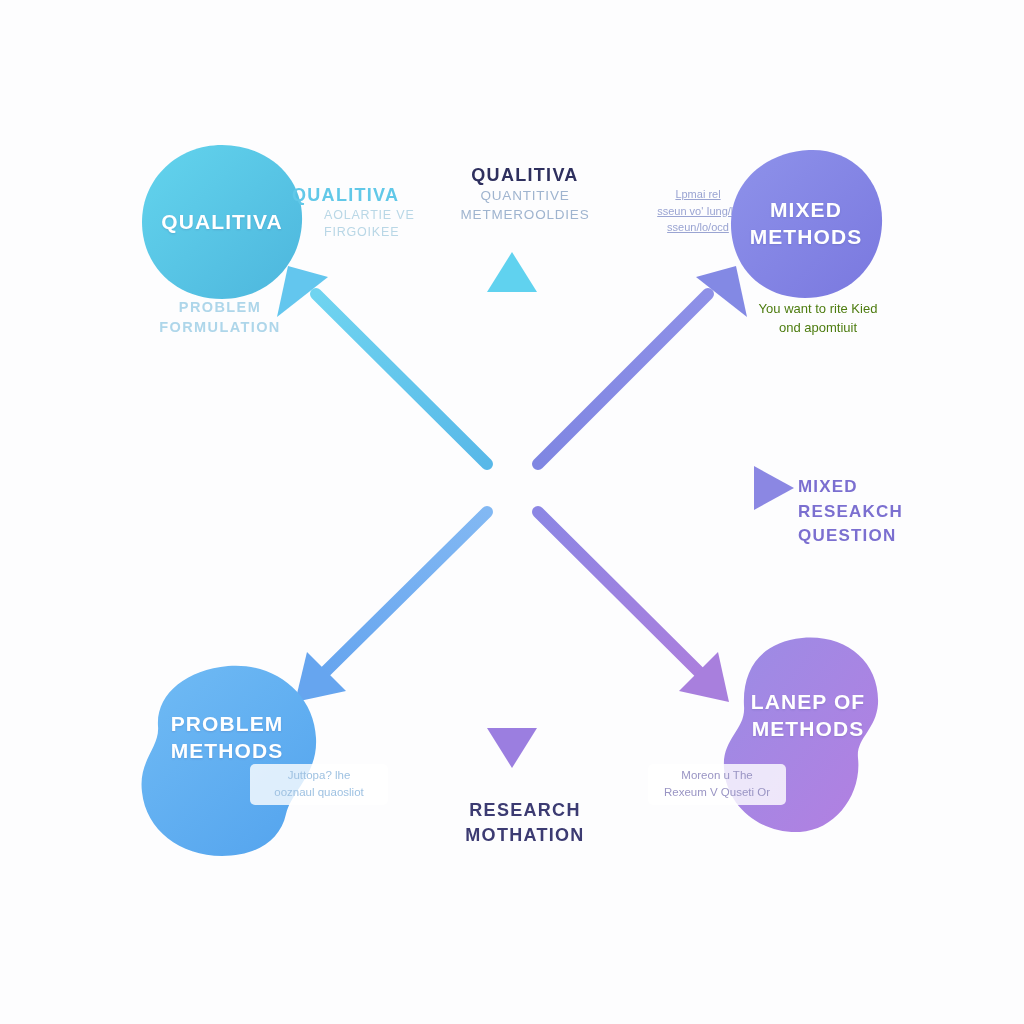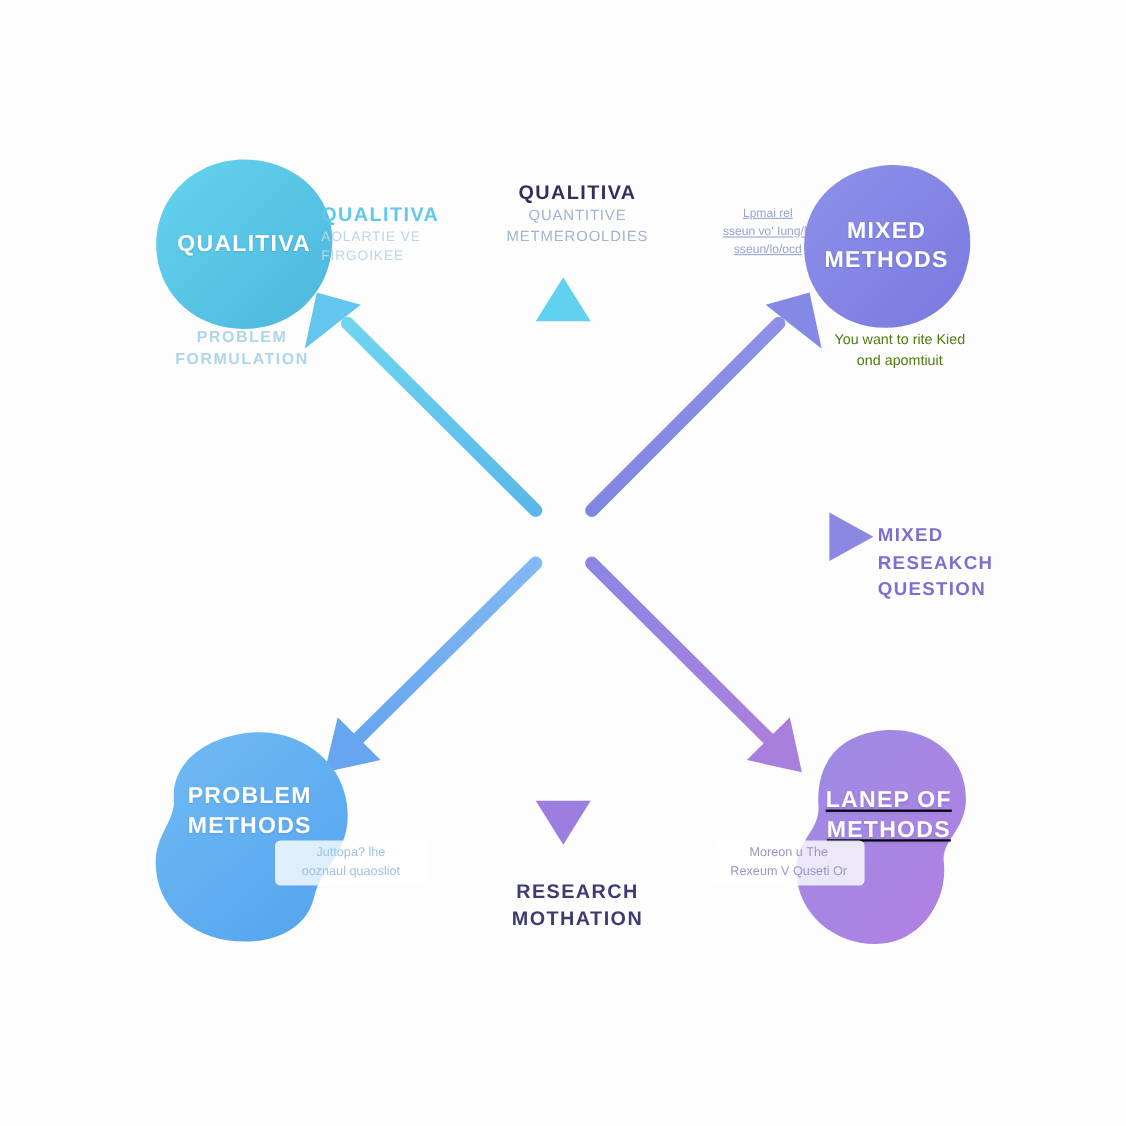--- a/index.html
+++ b/index.html
@@ -58,21 +58,21 @@
     font-size: 14.5px;
     font-weight: 700;
     letter-spacing: 1.4px;
   }
   
   #lbl-tl {
     left: 292px; top: 183px; width: 150px;
     text-align: left;
   }
   #lbl-tl .cap-title { color: #61c8e8; font-size: 18px; }
-  #lbl-tl .cap-sub  { color: #b9d7e6; font-size: 12.5px; }
+  #lbl-tl .cap-sub  { color: #b9d7e6; font-size: 12.5px; margin-left: 32px; }
 
   
   #lbl-top {
     left: 415px; top: 163px; width: 220px;
   }
   #lbl-top .cap-title { color: #2e2f5e; font-size: 18px; }
   #lbl-top .cap-sub  { color: #9fb4cf; font-size: 13.5px; }
 
   
   #lbl-tr {
@@ -295,21 +295,21 @@
       <div>PROBLEM</div>
       <div>METHODS</div>
     </div>
   </div>
 
   <div class="cap" id="cap-bl">
     <div>Juttopa? lhe</div>
     <div>ooznaul quaosliot</div>
   </div>
 
-  <div class="blob" style="left:706px; top:660px; width:192px; height:200px;text-decoration:underline;">
+  <div class="blob" style="left:706px; top:634px; width:192px; height:200px;">
     <svg viewBox="0 0 192 200" width="192" height="200" style="position:absolute;left:0;top:0;">
       <defs>
         <linearGradient id="bg-br" x1="0" y1="0" x2="1" y2="1">
           <stop offset="0%" stop-color="#9b8ce5"></stop>
           <stop offset="100%" stop-color="#b37fe1"></stop>
         </linearGradient>
       </defs>
       <path d="M96 4 C140 0 174 28 172 70 C170 96 150 104 152 124 C156 160 130 196 94 198
                C54 200 20 172 18 134 C16 104 40 96 38 72 C36 34 56 8 96 4 Z" fill="url(#bg-br)"></path>
     </svg>

